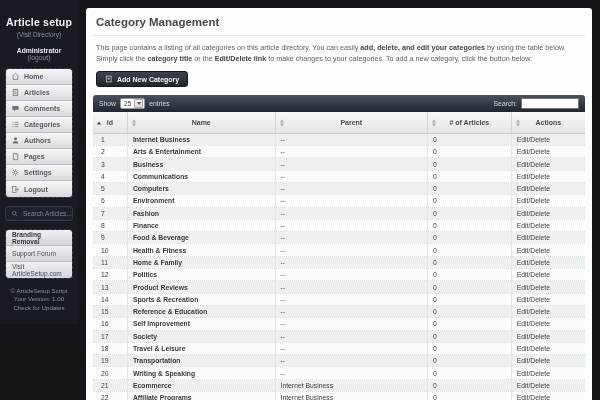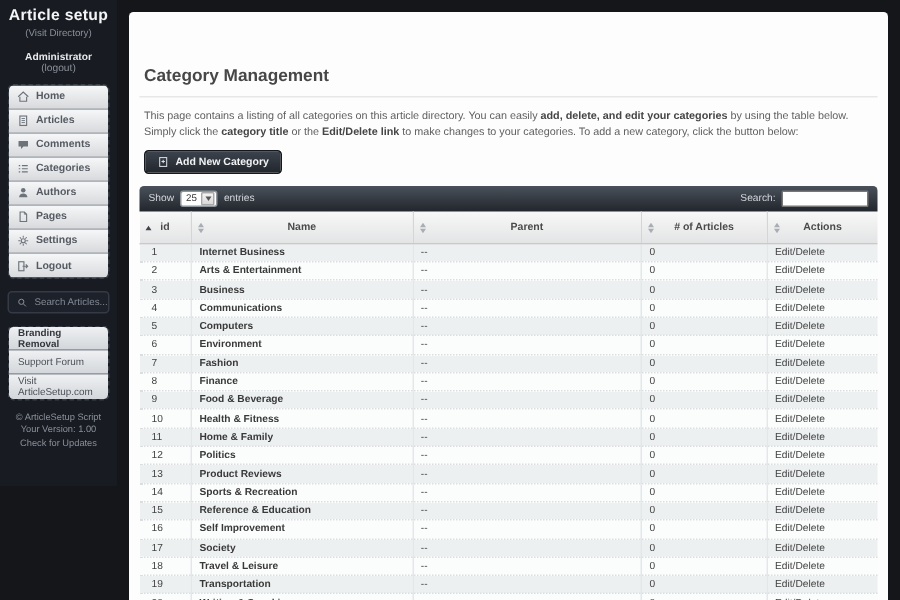--- a/index.html
+++ b/index.html
@@ -1,21 +1,21 @@
 <!DOCTYPE html>
 <html><head>
 <meta charset="utf-8">
 <style>
   * { box-sizing: border-box; margin: 0; padding: 0; }
   html,body { width:600px; height:400px; overflow:hidden; }
   body { font-family:"Liberation Sans","DejaVu Sans",sans-serif; background:#141619; }
   .app { display:flex; width:600px; height:400px; overflow:hidden; }
 
   
-  .sidebar { width:78px; min-width:78px; background:#181b21; height:324px; padding:4px 5px 0; color:#fff; }
+  .sidebar { width:78px; min-width:78px; background:#181b21; height:324px; padding:16px 5px 0; color:#fff; }
   .sb-title { font-size:10.5px; font-weight:bold; text-align:center; color:#f4f5f6; letter-spacing:.2px; }
   .sb-sub { font-size:6.5px; text-align:center; color:#8a909a; margin-top:3px; }
   .sb-user { font-size:6.8px; text-align:center; color:#e8eaee; font-weight:bold; margin-top:9px; }
   .sb-user .lo { color:#8a909a; font-weight:normal; }
   .sb-menu { margin-top:7px; border:1px dashed #3a404a; border-radius:4px; overflow:hidden; background:#20242b; }
   .menu-item { height:16px; display:flex; align-items:center; gap:4px; padding:0 5px;
     background:linear-gradient(#f6f7f8,#d8dadd); border-bottom:1px solid #b9bcc0; cursor:pointer; }
   .menu-item:last-child { border-bottom:none; }
   .menu-item .ic { width:9px; height:9px; color:#6d737b; flex:0 0 9px; display:flex; }
   .menu-item .ic svg { width:9px; height:9px; }
@@ -33,21 +33,21 @@
     font-size:6.6px; color:#4c5158; cursor:pointer; }
   .link-item:last-child { border-bottom:none; }
   .link-item.strong { font-weight:bold; color:#33373d; }
   .sb-footer { margin-top:8px; text-align:center; font-size:6.2px; line-height:1.35; color:#8a909a; }
   .sb-footer .ln { display:block; }
 
   
   .main { flex:1; padding:8px 8px 0; overflow:hidden; }
   .card { background:#fdfdfd; border-radius:3px 3px 0 0; height:392px; overflow:hidden; padding:0 7px; }
   .card-head { padding:8px 3px 7px; border-bottom:1px solid #e7e7e7; }
-  .page-title { font-size:11.5px; font-weight:bold; color:#474747;margin-top:29px; }
+  .page-title { font-size:11.5px; font-weight:bold; color:#474747; }
   .desc { margin:6px 3px 5px; font-size:7.2px; line-height:1.55; color:#606060; }
   .desc b { color:#454545; }
   .add-btn { margin:2px 3px 8px; height:16px; display:inline-flex; align-items:center; gap:4px; padding:0 8px;
     background:linear-gradient(#3c434d,#22262d); border:1px solid #14171b; border-radius:3px;
     color:#f1f3f5; font-size:7px; font-weight:bold; cursor:pointer; font-family:inherit; }
   .add-btn .ic { width:8px; height:8px; display:flex; color:#dfe3e8; }
   .add-btn .ic svg { width:8px; height:8px; }
 
   
   .tbl-toolbar { height:17px; background:linear-gradient(#4a515a,#22262d); border-radius:3px 3px 0 0;

